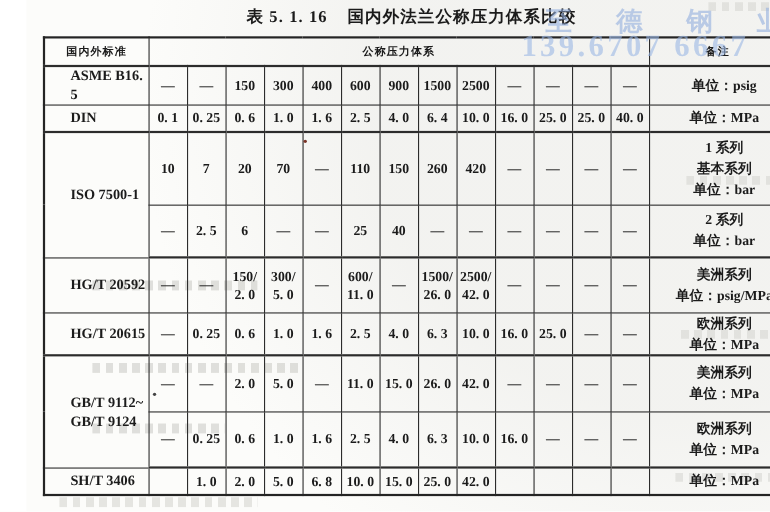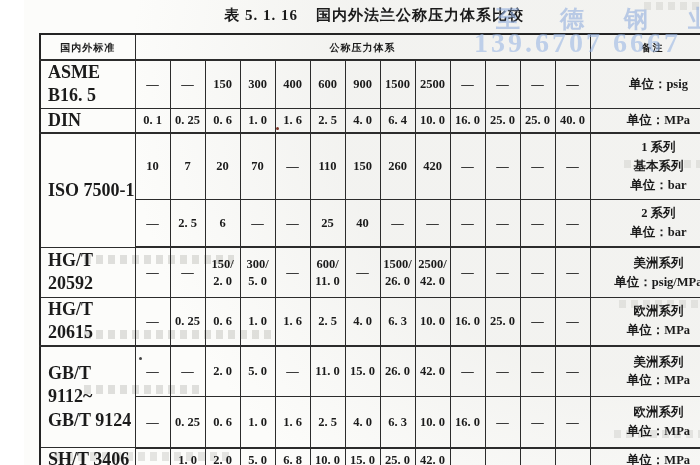--- a/index.html
+++ b/index.html
@@ -25,21 +25,21 @@
   table {
     position:absolute; left:15px; top:33px; width:675px; z-index:2;
     border-collapse:collapse; table-layout:fixed;
     border:2px solid #242424;
   }
   td {
     border:1px solid #2c2c2c; text-align:center; vertical-align:middle;
     font-size:12.5px; font-weight:bold; line-height:1.3;
     white-space:pre-line; overflow:hidden; padding:0;
   }
-  td.lbl { text-align:left; padding-left:7px; font-size:18px; }
+  td.lbl { text-align:left; padding-left:23px; font-size:13px; }
   td.rmk { text-align:center; padding-left:12px; font-size:12.5px; line-height:1.5; }
   td.hdr { text-align:center; font-size:10px; letter-spacing:1px; }
   tr.sec td { border-bottom-width:2px; }
   
   .smudge { position:absolute; z-index:1; opacity:.55; filter:blur(.7px);
     background:repeating-linear-gradient(90deg, #c9c9c4 0 7px, transparent 7px 12px); }
   .speck { position:absolute; z-index:4; border-radius:50%; }
 </style>
 </head>
 <body>

